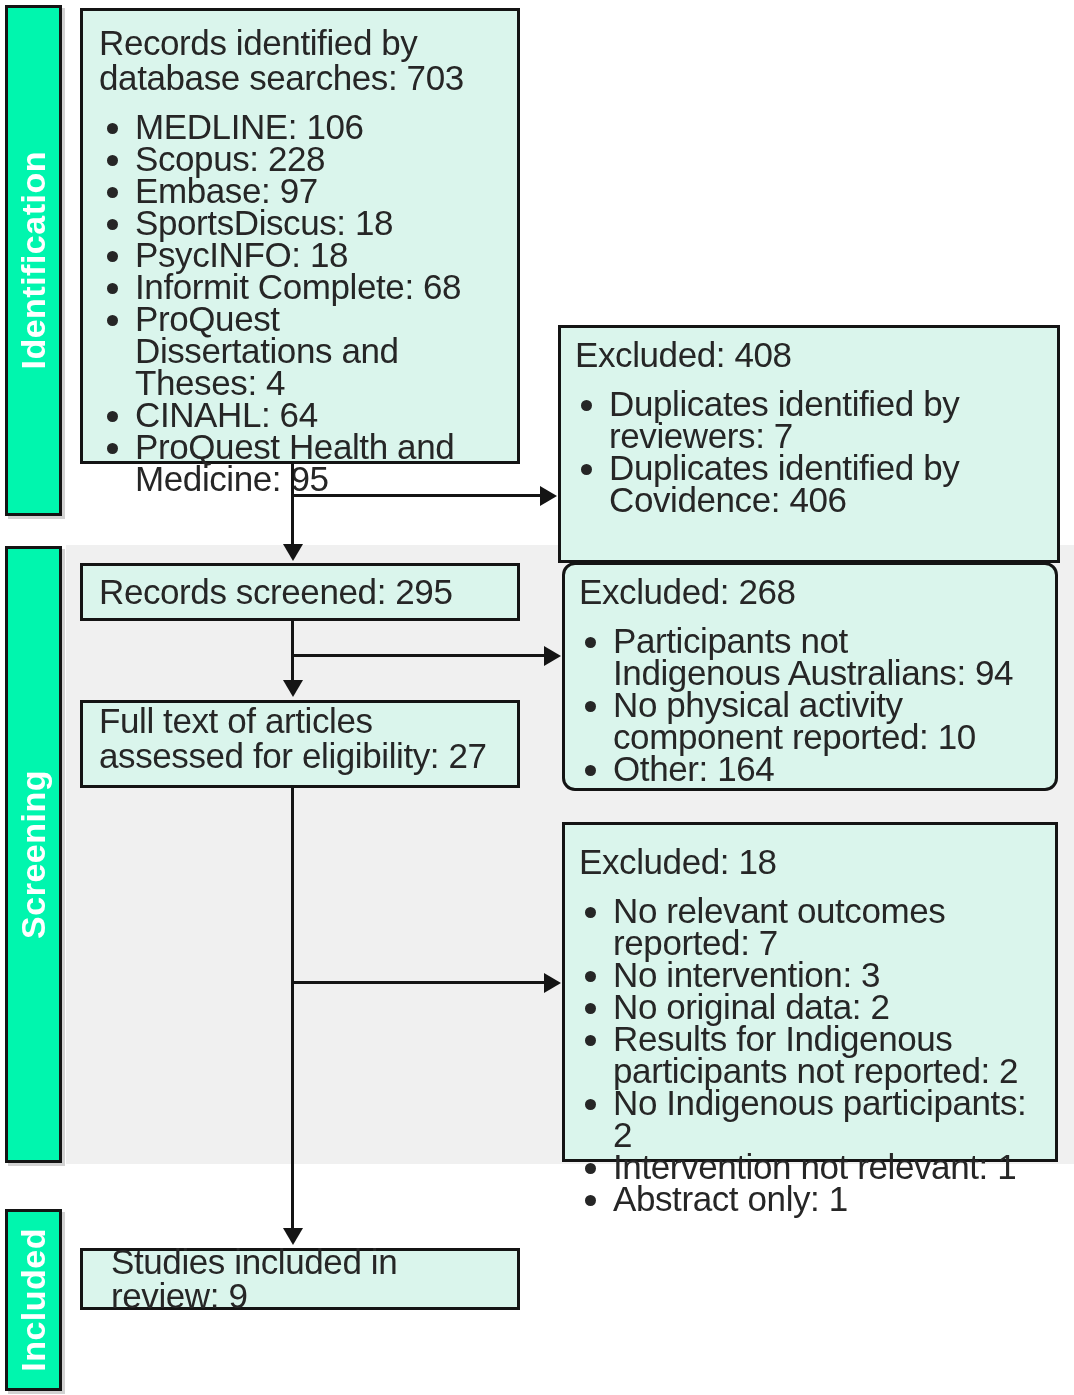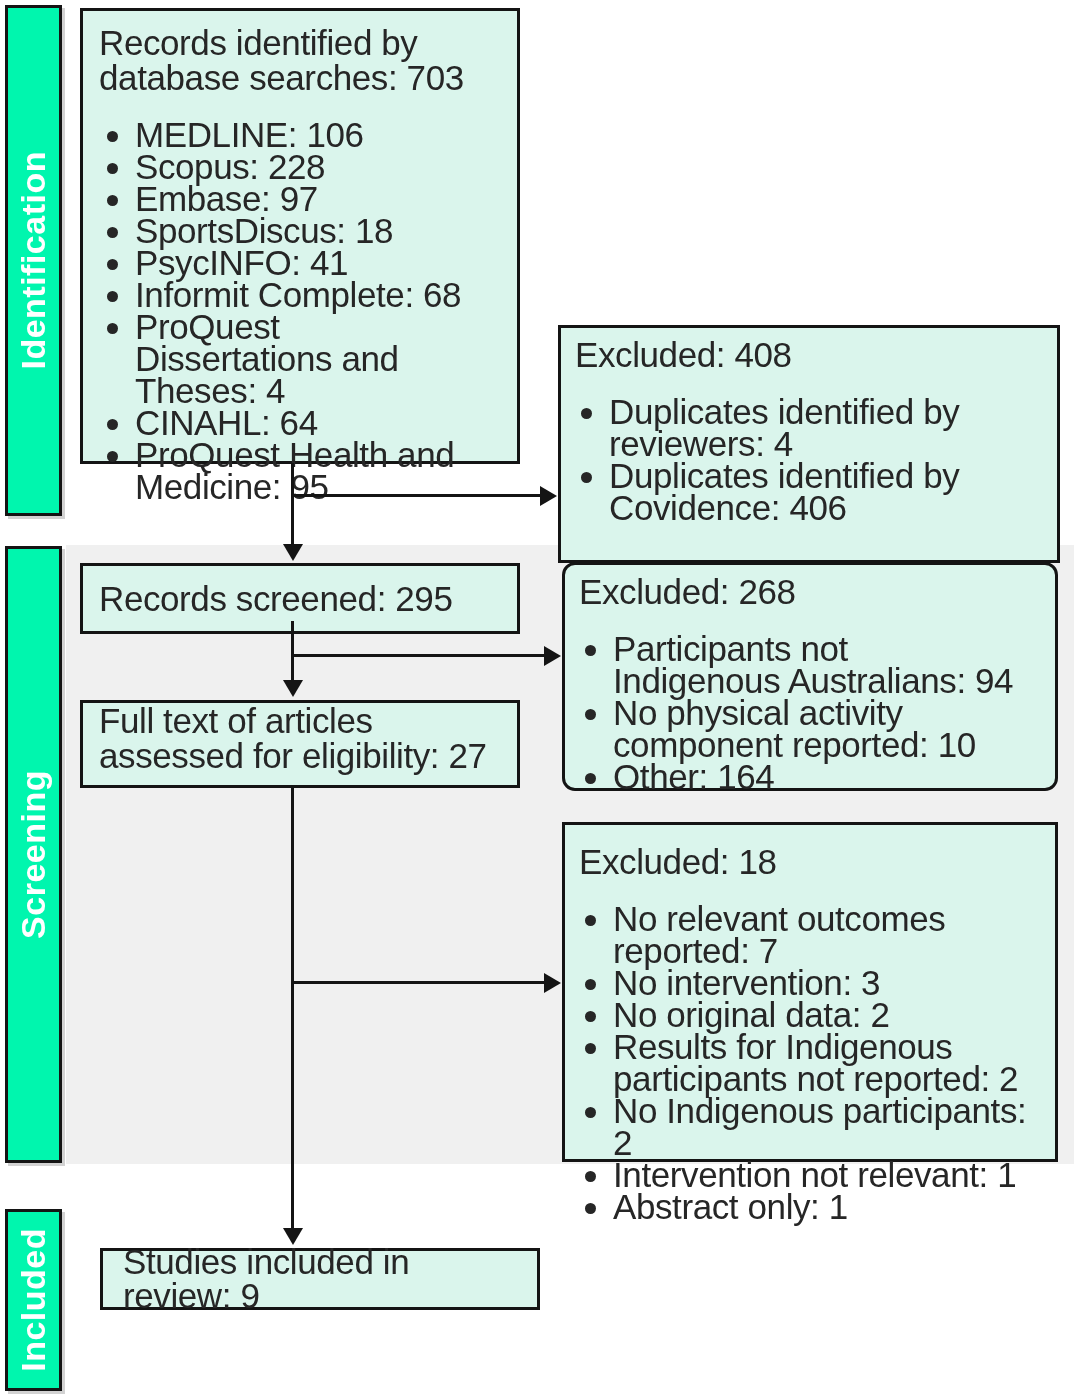--- a/index.html
+++ b/index.html
@@ -48,34 +48,34 @@
     position:absolute;
     background:var(--box-fill);
     border:3px solid var(--line);
     font-size:35px;
     letter-spacing:-0.4px;
     line-height:34px;
     box-sizing:border-box;
   }
   .mintbox .title{display:block;}
   .mintbox ul{
-    margin:24px 0 0 0;
+    margin:16px 0 0 0;
     padding:0 0 0 34px;
     list-style:disc outside;
   }
   .mintbox li{line-height:32px;}
 
   .box-identified{left:80px;top:8px;width:440px;height:456px;padding:14px 48px 6px 16px;line-height:35px;}
   .box-identified ul{padding-left:36px;}
   .box-excl-408{left:558px;top:325px;width:502px;height:238px;padding:10px 16px 8px 14px;}
-  .box-screened{left:80px;top:563px;width:440px;height:71px;display:flex;align-items:center;padding:11px 16px;}
+  .box-screened{left:80px;top:563px;width:440px;height:58px;display:flex;align-items:center;padding:11px 16px;}
   .box-excl-268{left:562px;top:562px;width:496px;height:229px;padding:10px 32px 8px 14px;border-radius:13px;}
   .box-fulltext{left:80px;top:700px;width:440px;height:88px;display:flex;align-items:flex-start;padding:0 16px;line-height:35px;}
   .box-excl-18{left:562px;top:822px;width:496px;height:340px;padding:20px 16px 8px 14px;}
-  .box-included{left:80px;top:1248px;width:440px;height:62px;display:flex;align-items:center;padding:0 20px;margin-left:20px;}
+  .box-included{left:80px;top:1248px;width:440px;height:62px;display:flex;align-items:center;padding:0 28px;}
 
   .vline{position:absolute;width:3px;background:var(--line);}
   .hline{position:absolute;height:3px;background:var(--line);}
   .head-down{
     position:absolute;width:0;height:0;
     border-left:10px solid transparent;
     border-right:10px solid transparent;
     border-top:17px solid var(--line);
   }
   .head-right{
@@ -102,32 +102,32 @@
     <span>Included</span>
   </div>
 
   <div class="mintbox box-identified">
     <span class="title">Records identified by database searches: 703</span>
     <ul>
       <li>MEDLINE: 106</li>
       <li>Scopus: 228</li>
       <li>Embase: 97</li>
       <li>SportsDiscus: 18</li>
-      <li>PsycINFO: 41</li>
+      <li>PsycINFO: 18</li>
       <li>Informit Complete: 68</li>
       <li>ProQuest Dissertations and Theses: 4</li>
       <li>CINAHL: 64</li>
       <li>ProQuest Health and Medicine: 95</li>
     </ul>
   </div>
 
   <div class="mintbox box-excl-408">
     <span class="title">Excluded: 408</span>
     <ul>
-      <li>Duplicates identified by reviewers: 4</li>
+      <li>Duplicates identified by reviewers: 7</li>
       <li>Duplicates identified by Covidence: 406</li>
     </ul>
   </div>
 
   <div class="mintbox box-screened">
     <span class="title">Records screened: 295</span>
   </div>
 
   <div class="mintbox box-excl-268">
     <span class="title">Excluded: 268</span>

